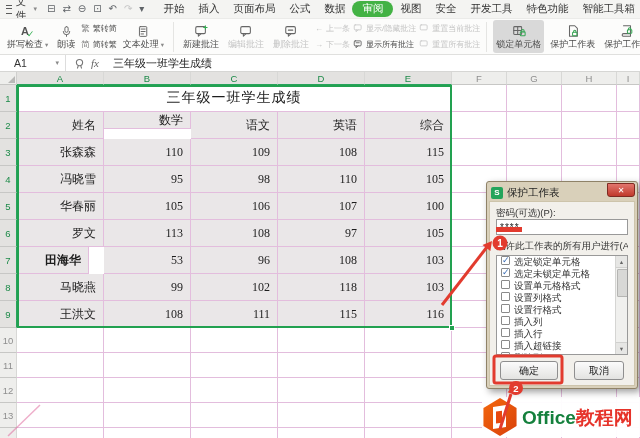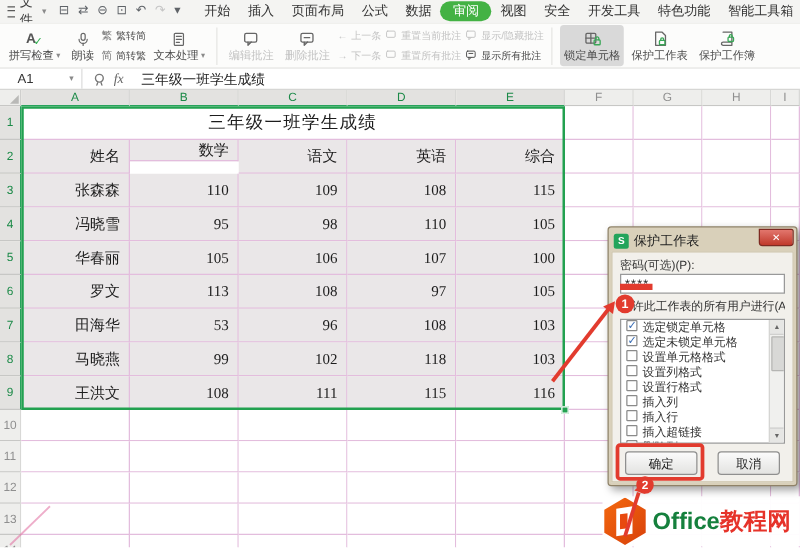--- a/index.html
+++ b/index.html
@@ -195,20 +195,35 @@
             <line x1="5" y1="8" x2="10" y2="8"></line>
             <line x1="5" y1="11" x2="8" y2="11"></line>
           </svg>
       </span>
       <span class="lbrow">
           <span>文本处理</span>
           <span class="dd">▾</span>
         </span>
     </div>
     <div class="sep"></div>
+    <div class="rt">
+      <span class="icw">
+        <svg width="14" height="14" viewBox="0 0 16 16" class="ic">
+            <rect x="2" y="3" width="11" height="8" rx="1.5"></rect>
+            <path d="M5 11v3l3-3"></path>
+            <g stroke="#2fae4f">
+              <line x1="13" y1="2" x2="13" y2="6"></line>
+              <line x1="11" y1="4" x2="15" y2="4"></line>
+            </g>
+          </svg>
+      </span>
+      <span class="lbrow">
+          <span>新建批注</span>
+        </span>
+    </div>
     <div class="rt dis2">
       <span class="icw">
         <svg width="14" height="14" viewBox="0 0 16 16" class="ic">
             <rect x="2" y="3" width="11" height="8" rx="1.5"></rect>
             <path d="M5 11v3l3-3"></path>
           </svg>
       </span>
       <span class="lbrow">
           <span>编辑批注</span>
         </span>
@@ -226,38 +241,20 @@
         </span>
     </div>
     <div class="stack">
       <div class="mini dis2">
         <span>←</span>
         <span>上一条</span>
       </div>
       <div class="mini dis2">
         <span>→</span>
         <span>下一条</span>
-      </div>
-    </div>
-    <div class="stack">
-      <div class="mini dis2">
-        <span>
-          <svg width="10" height="10" viewBox="0 0 16 16" class="ic">
-              <rect x="2" y="3" width="11" height="8" rx="1.5"></rect>
-            </svg>
-        </span>
-        <span>重置当前批注</span>
-      </div>
-      <div class="mini dis2">
-        <span>
-          <svg width="10" height="10" viewBox="0 0 16 16" class="ic">
-              <rect x="2" y="3" width="11" height="8" rx="1.5"></rect>
-            </svg>
-        </span>
-        <span>重置所有批注</span>
       </div>
     </div>
     <div class="stack">
       <div class="mini dis2">
         <span>
           <svg width="10" height="10" viewBox="0 0 16 16" class="ic">
               <rect x="2" y="3" width="11" height="8" rx="1.5"></rect>
               <path d="M5 11v3l3-3"></path>
             </svg>
         </span>
@@ -265,20 +262,38 @@
       </div>
       <div class="mini">
         <span>
           <svg width="10" height="10" viewBox="0 0 16 16" class="ic">
               <rect x="2" y="3" width="11" height="8" rx="1.5"></rect>
               <path d="M5 11v3l3-3"></path>
               <line x1="5" y1="6" x2="10" y2="6"></line>
             </svg>
         </span>
         <span>显示所有批注</span>
+      </div>
+    </div>
+    <div class="stack">
+      <div class="mini dis2">
+        <span>
+          <svg width="10" height="10" viewBox="0 0 16 16" class="ic">
+              <rect x="2" y="3" width="11" height="8" rx="1.5"></rect>
+            </svg>
+        </span>
+        <span>重置当前批注</span>
+      </div>
+      <div class="mini dis2">
+        <span>
+          <svg width="10" height="10" viewBox="0 0 16 16" class="ic">
+              <rect x="2" y="3" width="11" height="8" rx="1.5"></rect>
+            </svg>
+        </span>
+        <span>重置所有批注</span>
       </div>
     </div>
     <div class="sep"></div>
     <div class="rt active">
       <span class="icw">
         <svg width="14" height="14" viewBox="0 0 16 16" class="ic">
             <rect x="2" y="3" width="9" height="9" rx="1"></rect>
             <line x1="2" y1="7.5" x2="11" y2="7.5"></line>
             <line x1="6.5" y1="3" x2="6.5" y2="12"></line>
             <g stroke="#3aa757">
@@ -406,21 +421,21 @@
       <div class="cell" style="left: 617px; top: 121px; width: 23px; height: 27px;"></div>
       <div class="cell sel t" style="left: 17px; top: 148px; width: 87px; height: 27px;">罗文</div>
       <div class="cell sel t" style="left: 104px; top: 148px; width: 87px; height: 27px;">113</div>
       <div class="cell sel t" style="left: 191px; top: 148px; width: 87px; height: 27px;">108</div>
       <div class="cell sel t" style="left: 278px; top: 148px; width: 87px; height: 27px;">97</div>
       <div class="cell sel t" style="left: 365px; top: 148px; width: 87px; height: 27px;">105</div>
       <div class="cell" style="left: 452px; top: 148px; width: 55px; height: 27px;"></div>
       <div class="cell" style="left: 507px; top: 148px; width: 55px; height: 27px;"></div>
       <div class="cell" style="left: 562px; top: 148px; width: 55px; height: 27px;"></div>
       <div class="cell" style="left: 617px; top: 148px; width: 23px; height: 27px;"></div>
-      <div class="cell sel t" style="left: 17px; top: 175px; width: 87px; height: 27px;">田海华</div>
+      <div class="cell sel t" style="left: 17px; top: 175px; width: 72px; height: 27px; font-weight: bold;">田海华</div>
       <div class="cell sel t" style="left: 104px; top: 175px; width: 87px; height: 27px;">53</div>
       <div class="cell sel t" style="left: 191px; top: 175px; width: 87px; height: 27px;">96</div>
       <div class="cell sel t" style="left: 278px; top: 175px; width: 87px; height: 27px;">108</div>
       <div class="cell sel t" style="left: 365px; top: 175px; width: 87px; height: 27px;">103</div>
       <div class="cell" style="left: 452px; top: 175px; width: 55px; height: 27px;"></div>
       <div class="cell" style="left: 507px; top: 175px; width: 55px; height: 27px;"></div>
       <div class="cell" style="left: 562px; top: 175px; width: 55px; height: 27px;"></div>
       <div class="cell" style="left: 617px; top: 175px; width: 23px; height: 27px;"></div>
       <div class="cell sel t" style="left: 17px; top: 202px; width: 87px; height: 27px;">马晓燕</div>
       <div class="cell sel t" style="left: 104px; top: 202px; width: 87px; height: 27px;">99</div>

